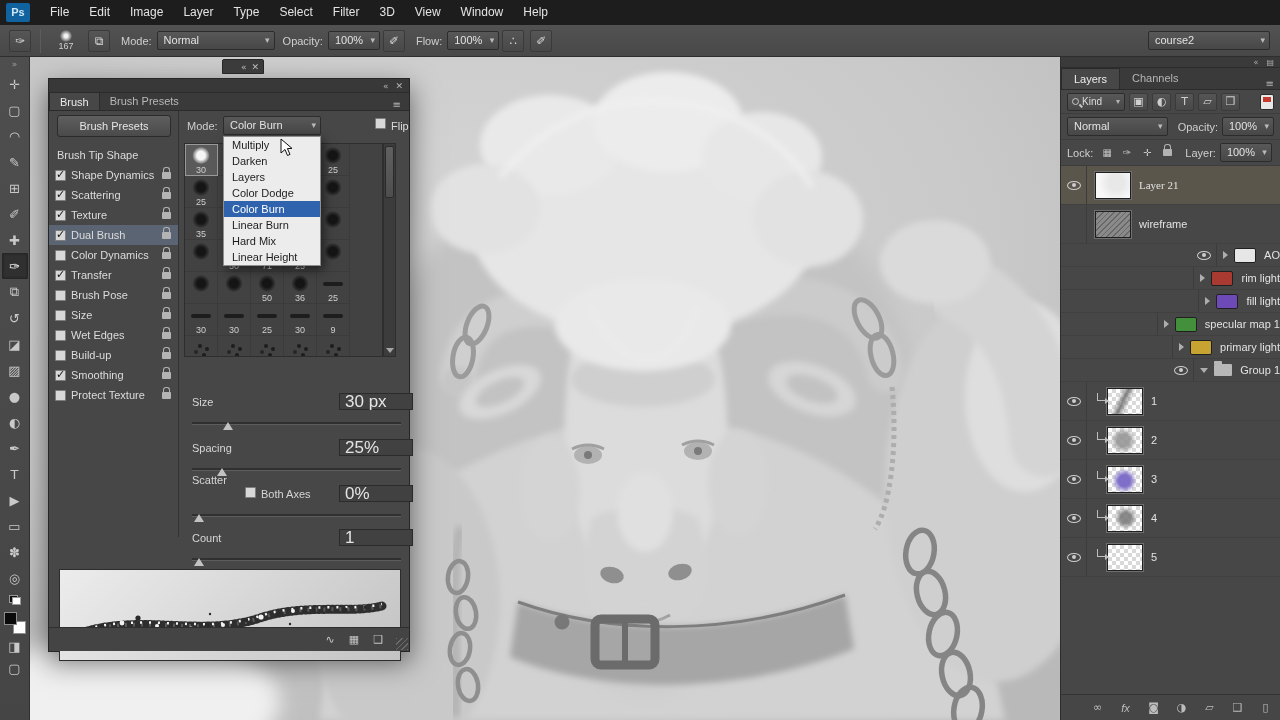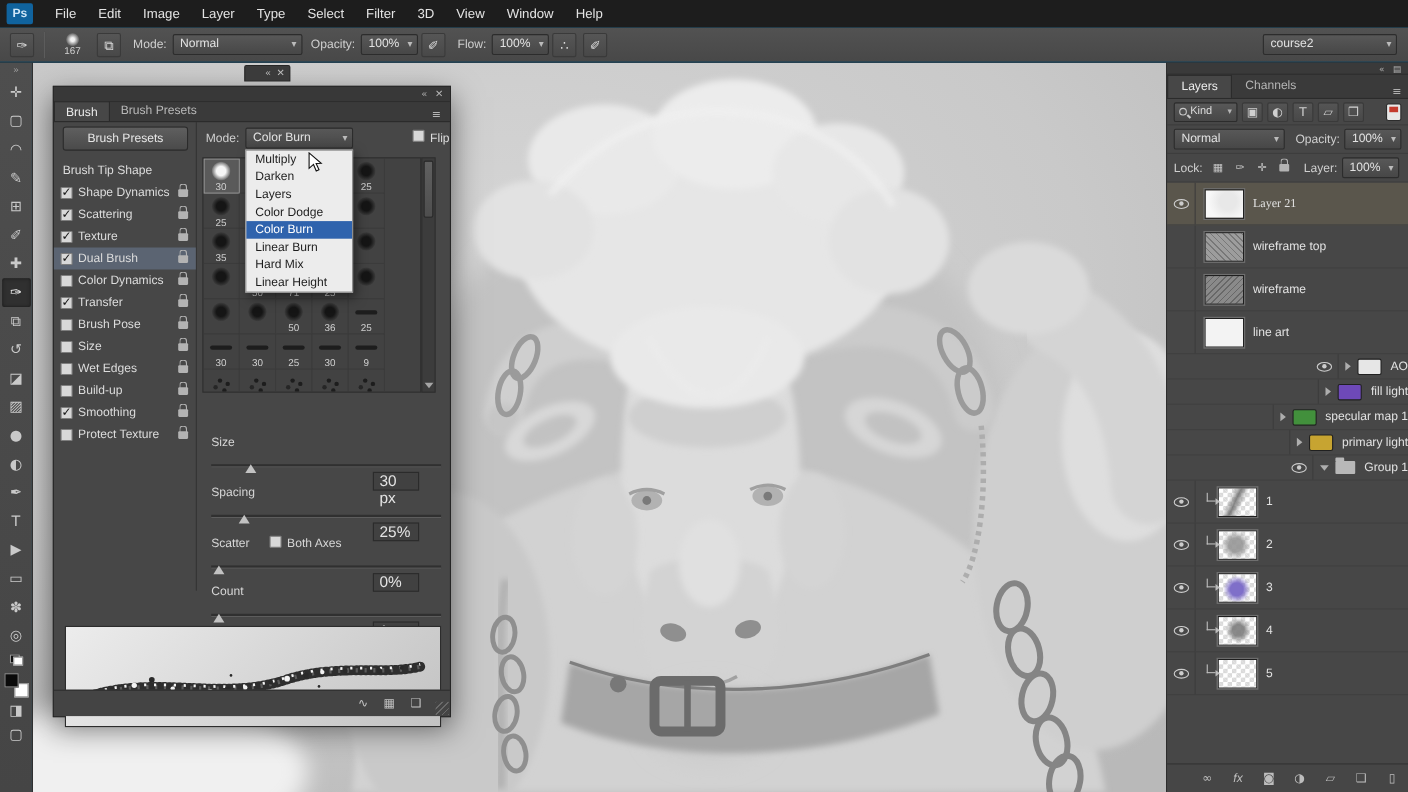--- a/index.html
+++ b/index.html
@@ -1,18 +1,18 @@
 <!DOCTYPE html>
 <html><head>
 <meta charset="utf-8">
 <style>
   * { box-sizing: border-box; margin: 0; padding: 0; }
   html,body { width:1280px; height:720px; overflow:hidden; background:#1c1c1c;
               font-family:"Liberation Sans","DejaVu Sans",sans-serif; }
-  .app { position:relative; width:1280px; height:720px; background:#0369a1; }
+  .app { position:relative; width:1280px; height:720px; background:#e5e5e5; }
   .g { font-family:"DejaVu Sans",sans-serif; }
 
   
   .menubar { position:absolute; left:0; top:0; width:1280px; height:25px;
              background:#1d1d1d; display:flex; align-items:center; z-index:40; }
   .pslogo { width:24px; height:19px; margin:0 10px 0 6px; background:#10639e;
             color:#cfe6f7; font-size:11px; font-weight:bold; text-align:center;
             line-height:19px; border-radius:2px; }
   .menu-item { color:#e3e3e3; font-size:12px; padding:0 10px; height:25px; line-height:25px; cursor:default; }
 
@@ -104,22 +104,22 @@
                background:#1d1d1d; border-radius:2px; }
   .speckthumb { position:absolute; top:8px; left:13px; width:4px; height:4px; border-radius:50%; background:#1d1d1d;
                 box-shadow:7px 3px 0 #1d1d1d, -4px 6px 0 #262626, 4px 9px 0 #1d1d1d; }
   .gsb { position:absolute; left:204px; top:32px; width:13px; height:214px; background:#3c3c3c; border:1px solid #2e2e2e; }
   .gsb .gthumb { position:absolute; left:1px; top:2px; width:9px; height:52px; background:linear-gradient(#606060,#4e4e4e);
                  border:1px solid #2a2a2a; border-radius:2px; }
   .gsb .garrow { position:absolute; left:2px; bottom:3px; width:0; height:0;
                  border-left:4px solid transparent; border-right:4px solid transparent; border-top:5px solid #a5a5a5; }
 
   .ctl-label { position:absolute; color:#d6d6d6; }
-  .val { position:absolute; width:42px; height:17px; background:#414141; border:1px solid #2b2b2b;
-         color:#e4e4e4; font-size:14px; line-height:15px; padding:0 5px;margin-top:36px; }
+  .val { position:absolute; width:74px; height:17px; background:#414141; border:1px solid #2b2b2b;
+         color:#e4e4e4; font-size:17px; line-height:15px; padding:0 5px; }
   .slider { position:absolute; height:10px; }
   .slider .track { position:absolute; left:0; right:0; top:3px; height:3px; background:#303030;
                    border-bottom:1px solid #5d5d5d; }
   .slider .sthumb { position:absolute; top:3px; width:0; height:0; border-left:5px solid transparent;
                     border-right:5px solid transparent; border-bottom:8px solid #c2c2c2; }
 
   .strokeprev { position:absolute; left:10px; top:458px; width:342px; height:92px;
                 border:1px solid #2c2c2c; background:linear-gradient(135deg,#ececec,#c3c3c3); }
   .bp-foot { position:absolute; left:0; bottom:0; right:0; height:24px; border-top:1px solid #2e2e2e;
              background:#444444; display:flex; align-items:center; justify-content:flex-end; gap:14px;
@@ -620,21 +620,21 @@
             <span class="sthumb" style="left:15%"></span>
         </div>
 
         <span class="ctl-label" style="left:13px; top:331px">Spacing</span>
         <div class="val" style="left:160px; top:328px">25%</div>
         <div class="slider" style="left:13px; top:354px; width:209px">
           <span class="track"></span>
             <span class="sthumb" style="left:12%"></span>
         </div>
 
-        <span class="ctl-label" style="left:13px; top:377px">Scatter</span>
+        <span class="ctl-label" style="left:13px; top:363px">Scatter</span>
         <span class="cb" style="position:absolute; left:66px; top:376px"></span>
         <span class="ctl-label" style="left:82px; top:377px">Both Axes</span>
         <div class="val" style="left:160px; top:374px">0%</div>
         <div class="slider" style="left:13px; top:400px; width:209px">
           <span class="track"></span>
             <span class="sthumb" style="left:1%"></span>
         </div>
 
         <span class="ctl-label" style="left:13px; top:421px">Count</span>
         <div class="val" style="left:160px; top:418px">1</div>
@@ -740,40 +740,36 @@
     <div class="llist">
       <div class="lrow big" data-selected="true">
         <div class="eyecell" data-visible="true">
             <span class="eye"></span>
           </div>
         <div class="lthumb th-l21"></div>
         <span class="lname">Layer 21</span>
       </div>
       <div class="lrow big">
         <div class="eyecell" data-visible="false"></div>
-        <div class="lthumb th-wft"></div>
-        <span class="lname">wireframe top</span>
-      </div>
-      <div class="lrow big">
-        <div class="eyecell" data-visible="false"></div>
         <div class="lthumb th-wf"></div>
         <span class="lname">wireframe</span>
-      </div>
-      <div class="lrow big">
-        <div class="eyecell" data-visible="false"></div>
-        <div class="lthumb th-la"></div>
-        <span class="lname">line art</span>
       </div>
       <div class="lrow small">
         <div class="eyecell" data-visible="true">
             <span class="eye"></span>
           </div>
         <span class="tri-r"></span>
         <span class="sw" style="background: rgb(230, 230, 230);"></span>
         <span class="lname">AO</span>
+      </div>
+      <div class="lrow small">
+        <div class="eyecell" data-visible="false"></div>
+        <span class="tri-r"></span>
+        <span class="sw" style="background: rgb(168, 58, 50);"></span>
+        <span class="lname">rim light</span>
       </div>
       <div class="lrow small">
         <div class="eyecell" data-visible="false"></div>
         <span class="tri-r"></span>
         <span class="sw" style="background: rgb(110, 73, 184);"></span>
         <span class="lname">fill light</span>
       </div>
       <div class="lrow small">
         <div class="eyecell" data-visible="false"></div>
         <span class="tri-r"></span>

